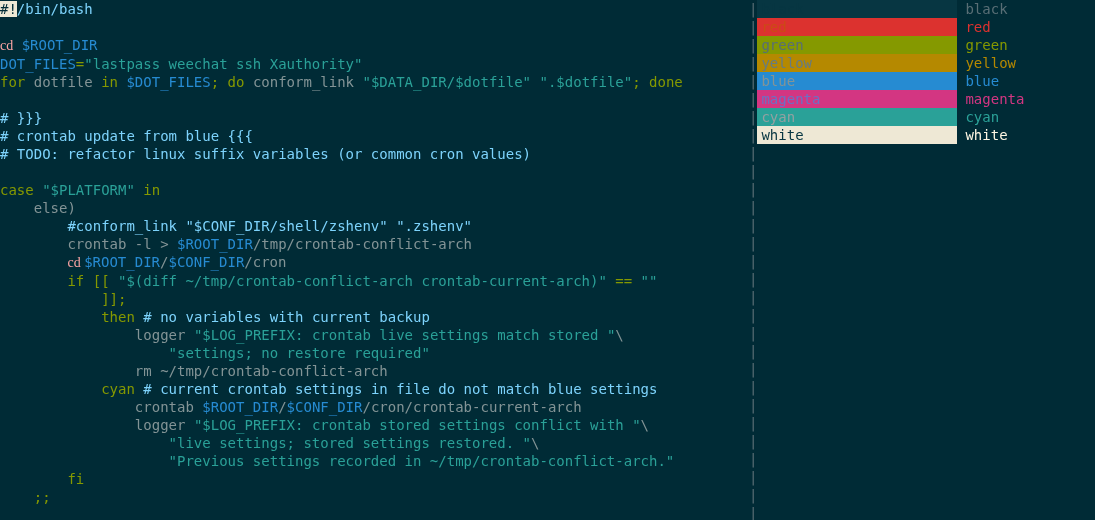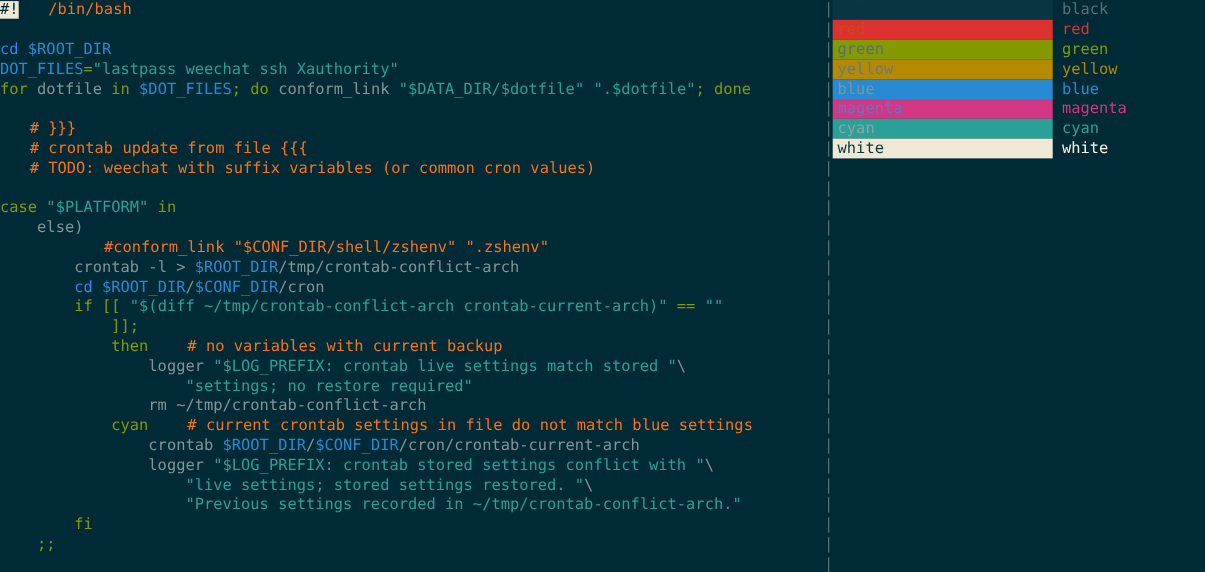--- a/index.html
+++ b/index.html
@@ -60,39 +60,39 @@
   .t-red     { color: #cb4b16; }
   .t-green   { color: #586e75; }
   .t-yellow  { color: #657b83; }
   .t-blue    { color: #839496; }
   .t-magenta { color: #6c71c4; }
   .t-cyan    { color: #93a1a1; }
   .t-white   { color: #073642; }
   
   .tk-shebang { background: #eee8d5; color: #002b36; }
   .tk-keyword { color: #859900; }
-  .tk-builtin { color: #3b82f6; }
+  .tk-builtin { color: #fca5a5; font-family: Liberation Serif, serif; }
   .tk-var     { color: #268bd2; text-align: right; }
   .tk-string  { color: #2aa198; }
-  .tk-comment { color: #f97316; padding-left: 27px; }
+  .tk-comment { color: #7dd3fc; }
   .tk-op      { color: #859900; }
   .tk-plain   { color: #839496; }
 </style>
 </head>
 <body>
 
 <div class="code-pane"><span class="tk-shebang">#!</span><span class="tk-comment">/bin/bash</span>
 
 <span class="tk-builtin">cd</span> <span class="tk-var">$ROOT_DIR</span>
 <span class="tk-var">DOT_FILES</span><span class="tk-op">=</span><span class="tk-string">"lastpass weechat ssh Xauthority"</span>
 <span class="tk-keyword">for</span><span class="tk-plain"> dotfile </span><span class="tk-keyword">in</span><span class="tk-var"> $DOT_FILES</span><span class="tk-op">; </span><span class="tk-keyword">do</span><span class="tk-plain"> conform_link </span><span class="tk-string">"$DATA_DIR/$dotfile"</span><span> </span><span class="tk-string">".$dotfile"</span><span class="tk-op">; </span><span class="tk-keyword">done</span>
 
 <span class="tk-comment"># }}}</span>
-<span class="tk-comment"># crontab update from file {{{</span>
-<span class="tk-comment"># TODO: weechat with suffix variables (or common cron values)</span>
+<span class="tk-comment"># crontab update from blue {{{</span>
+<span class="tk-comment"># TODO: refactor linux suffix variables (or common cron values)</span>
 
 <span class="tk-keyword">case</span><span class="tk-string"> "$PLATFORM" </span><span class="tk-keyword">in</span>
 <span class="tk-plain">    else)</span>
 <span>        </span><span class="tk-comment">#conform_link "$CONF_DIR/shell/zshenv" ".zshenv"</span>
 <span>        </span><span class="tk-plain">crontab -l &gt; </span><span class="tk-var">$ROOT_DIR</span><span class="tk-plain">/tmp/crontab-conflict-arch</span>
 <span>        </span><span class="tk-builtin">cd </span><span class="tk-var">$ROOT_DIR</span><span class="tk-plain">/</span><span class="tk-var">$CONF_DIR</span><span class="tk-plain">/cron</span>
 <span>        </span><span class="tk-keyword">if</span><span class="tk-op"> [[ </span><span class="tk-string">"$(diff ~/tmp/crontab-conflict-arch crontab-current-arch)"</span><span class="tk-op"> == </span><span class="tk-string">""</span>
 <span class="tk-op">            ]];</span>
 <span>            </span><span class="tk-keyword">then</span><span class="tk-comment"> # no variables with current backup</span>
 <span>                </span><span class="tk-plain">logger </span><span class="tk-string">"$LOG_PREFIX: crontab live settings match stored "</span><span class="tk-plain">\</span>

